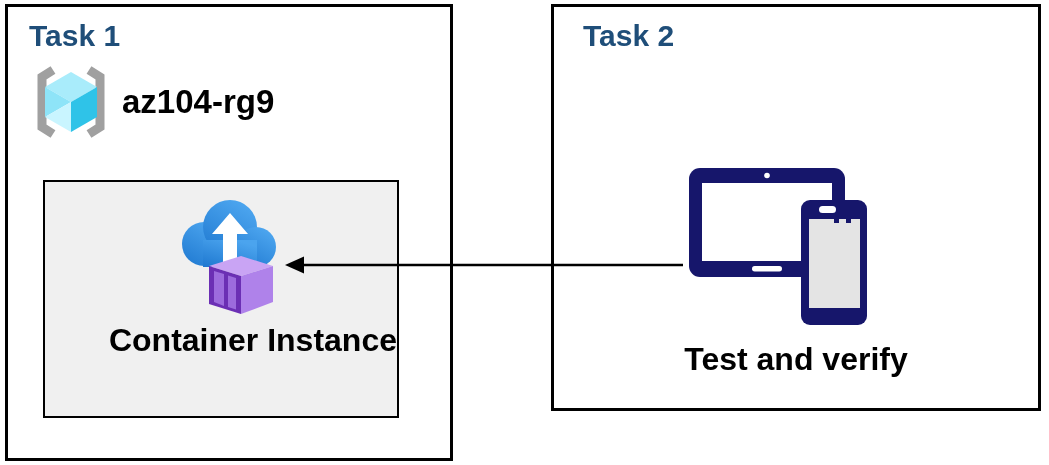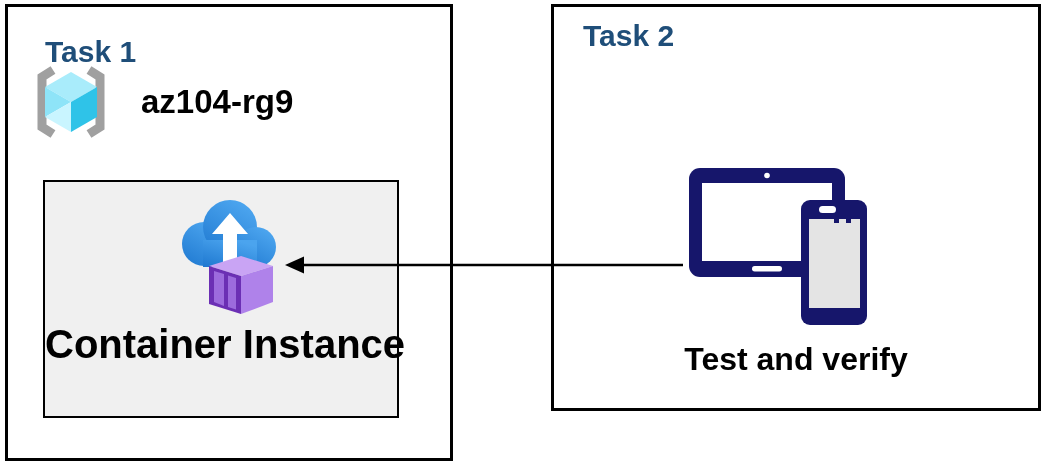--- a/index.html
+++ b/index.html
@@ -23,42 +23,42 @@
     font-size:30px;
     font-weight:bold;
     color:#1F4E79;
     letter-spacing:0px;
     white-space:nowrap;
   }
   .t1-title{left:21px;top:12px;}
   .t2-title{left:29px;top:12px;}
   .rg-row{
     position:absolute;left:23px;top:56px;
-    display:flex;align-items:center;gap:30px;
+    display:flex;align-items:center;gap:11px;
   }
   .rg-icon{width:80px;height:78px;}
   .rg-name{
     font-size:33px;font-weight:bold;color:#000000;white-space:nowrap;
   }
   .ci-card{
     position:absolute;
     left:35px;top:173px;            
     width:356px;height:238px;
     background:#F0F0F0;
     border:2px solid #000000;
     box-sizing:border-box;
   }
   .ci-icon{
     position:absolute;left:128px;top:14px;
     width:110px;height:122px;
   }
   .ci-label{
     position:absolute;left:0;top:140px;width:100%;
-    text-align:left;
-    font-size:40px;font-weight:bold;color:#000000;
+    text-align:right;
+    font-size:32px;font-weight:bold;color:#000000;
     white-space:nowrap;
   }
   .devices-icon{
     position:absolute;left:134px;top:160px;
     width:182px;height:160px;
   }
   .t2-caption{
     position:absolute;left:0;top:334px;width:100%;
     text-align:center;
     font-size:32px;font-weight:bold;color:#000000;
@@ -69,21 +69,21 @@
     width:410px;height:26px;
     z-index:5;
   }
 </style>
 </head>
 <body>
 
 <div class="canvas">
 
   <section class="task-box task1">
-    <h2 class="task-title t1-title" style="margin:16px">Task 1</h2>
+    <h2 class="task-title t1-title" style="margin:0">Task 1</h2>
 
     <div class="rg-row">
       <svg class="rg-icon" viewBox="0 0 80 78">
 
         <path d="M22,7 L11,14 L11,64 L22,71" fill="none" stroke="#A0A0A0" stroke-width="9"></path>
         <path d="M58,7 L69,14 L69,64 L58,71" fill="none" stroke="#A0A0A0" stroke-width="9"></path>
 
         <polygon points="14,24 40,9 66,24 40,39" fill="#A9ECFB"></polygon>
         <polygon points="14,24 40,39 14,54" fill="#8EE4F8"></polygon>
         <polygon points="14,54 40,39 40,69" fill="#C9F5FF"></polygon>

